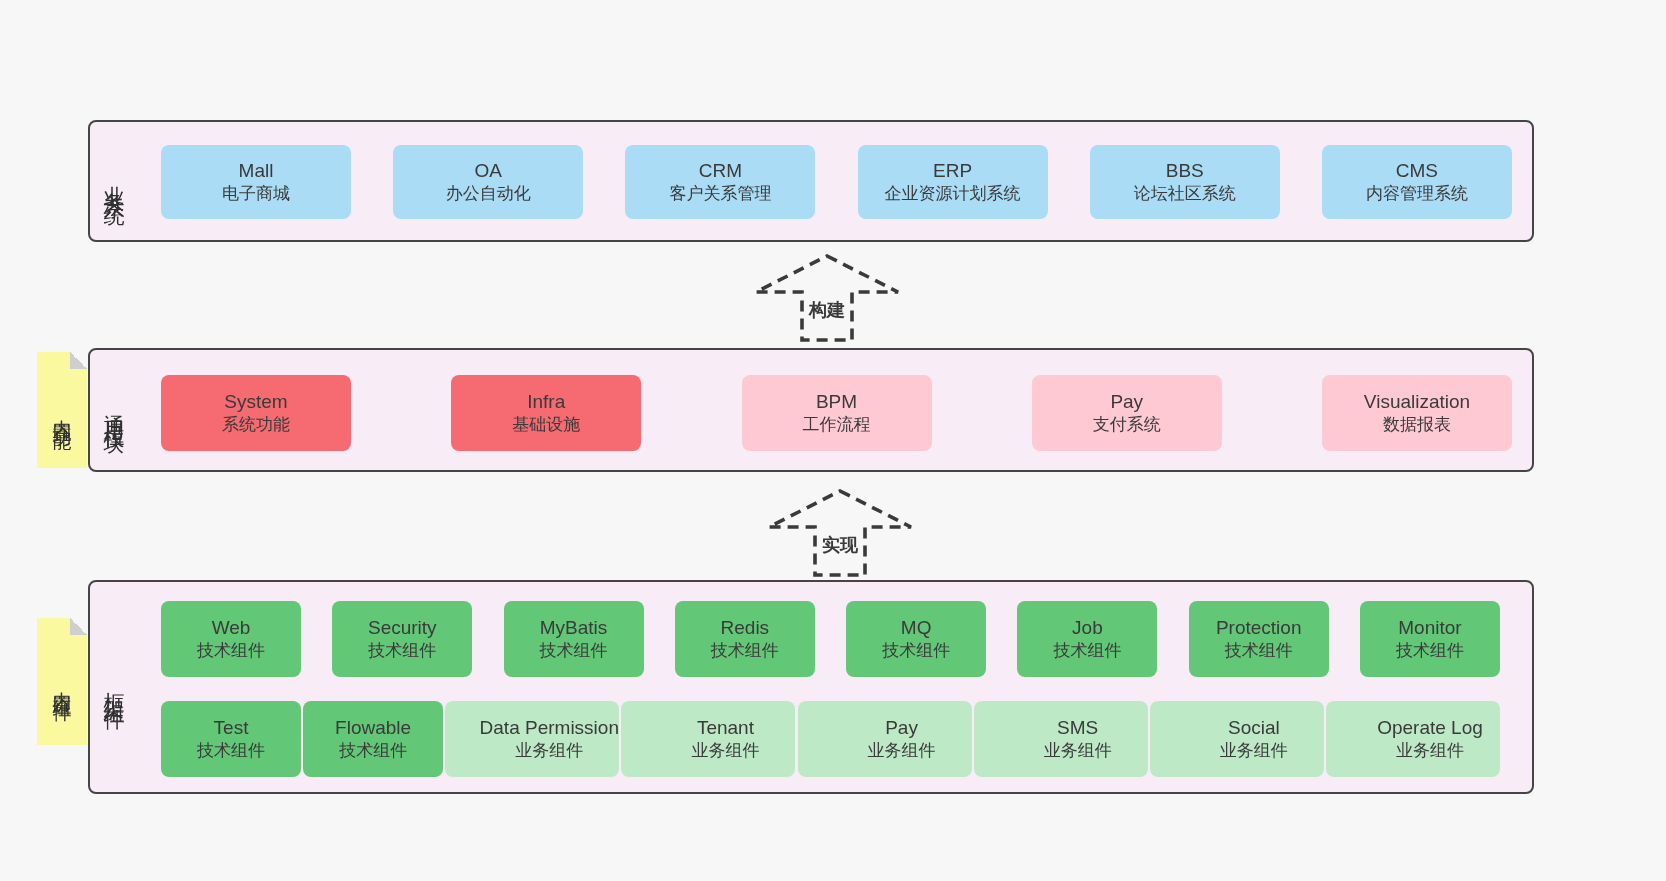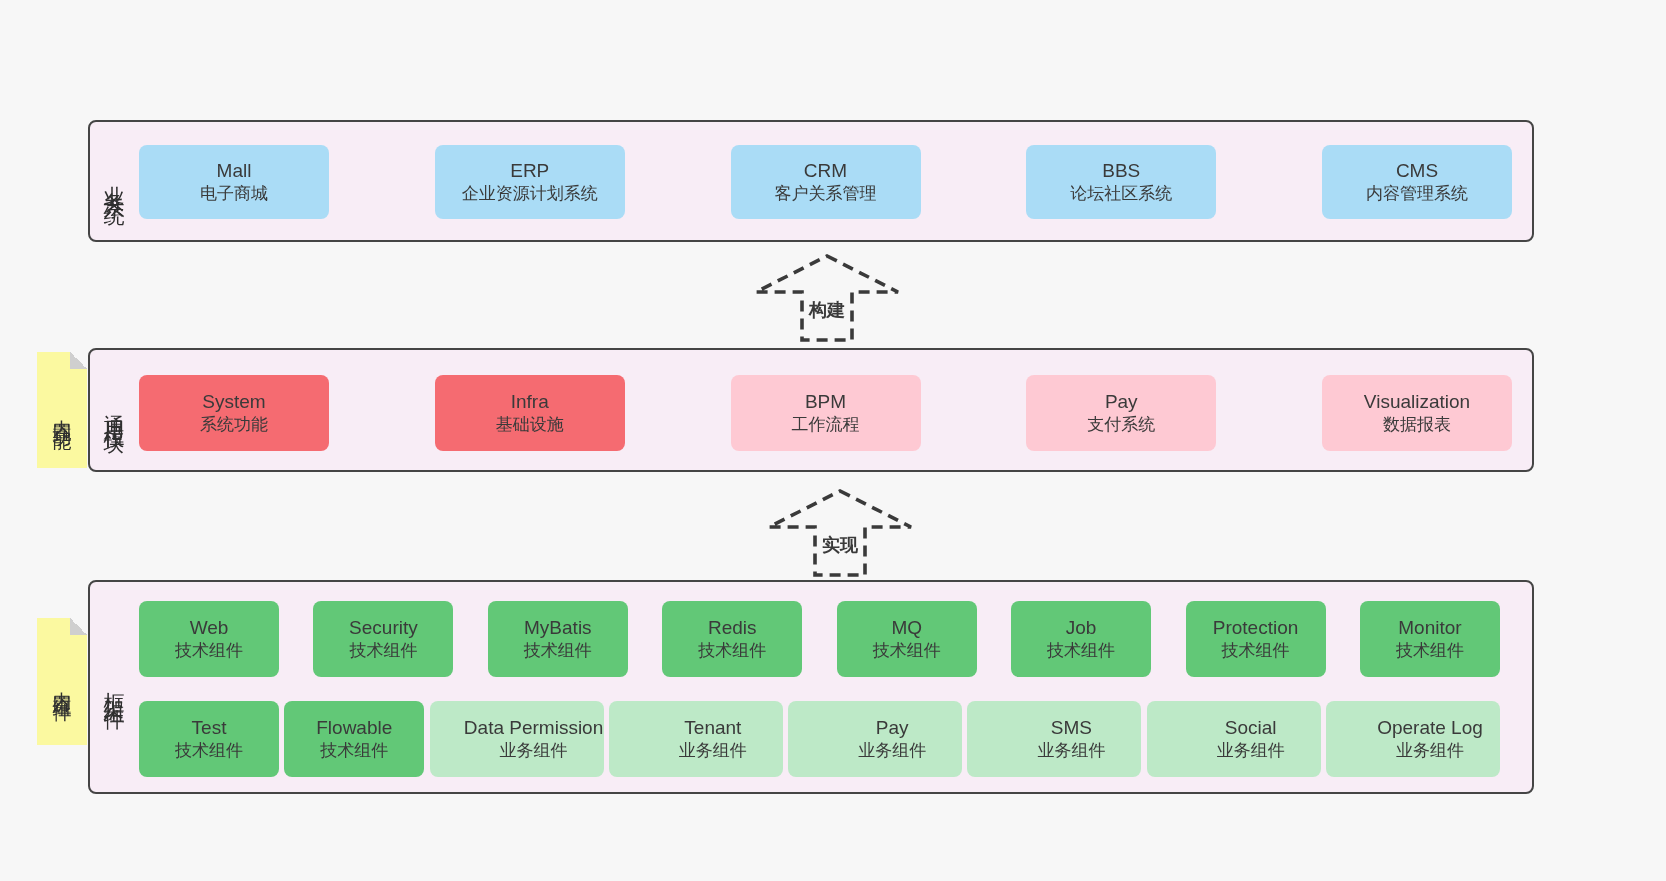--- a/index.html
+++ b/index.html
@@ -34,21 +34,21 @@
     writing-mode:vertical-rl;
     text-orientation:upright;
     font-size:21px;
     letter-spacing:6px;
     color:#2f2f2f;
     white-space:nowrap;
   }
 
   .row {
     position:absolute;
-    left:49px; right:20px;
+    left:71px; right:20px;
     display:flex;
     justify-content:space-between;
   }
   .row-wide  { height:74px; }
   .row-wide .box { width:190px; }
   .row-narrow { height:76px; right:32px; }
   .row-narrow .box { width:140px; }
 
   .s1-row { top:23px; height:74px; }
   .s2-row { top:25px; height:76px; }
@@ -129,26 +129,30 @@
   </div>
 
   <div class="section section-business">
     <div class="vlabel">业务系统</div>
     <div class="row row-wide s1-row">
       <div class="box blue">
         <div class="box-title">Mall</div>
         <div class="box-sub">电子商城</div>
       </div>
       <div class="box blue">
+        <div class="box-title">OA</div>
+        <div class="box-sub">办公自动化</div>
+      </div>
+      <div class="box blue">
+        <div class="box-title">CRM</div>
+        <div class="box-sub">客户关系管理</div>
+      </div>
+      <div class="box blue">
         <div class="box-title">ERP</div>
         <div class="box-sub">企业资源计划系统</div>
-      </div>
-      <div class="box blue">
-        <div class="box-title">CRM</div>
-        <div class="box-sub">客户关系管理</div>
       </div>
       <div class="box blue">
         <div class="box-title">BBS</div>
         <div class="box-sub">论坛社区系统</div>
       </div>
       <div class="box blue">
         <div class="box-title">CMS</div>
         <div class="box-sub">内容管理系统</div>
       </div>
     </div>

